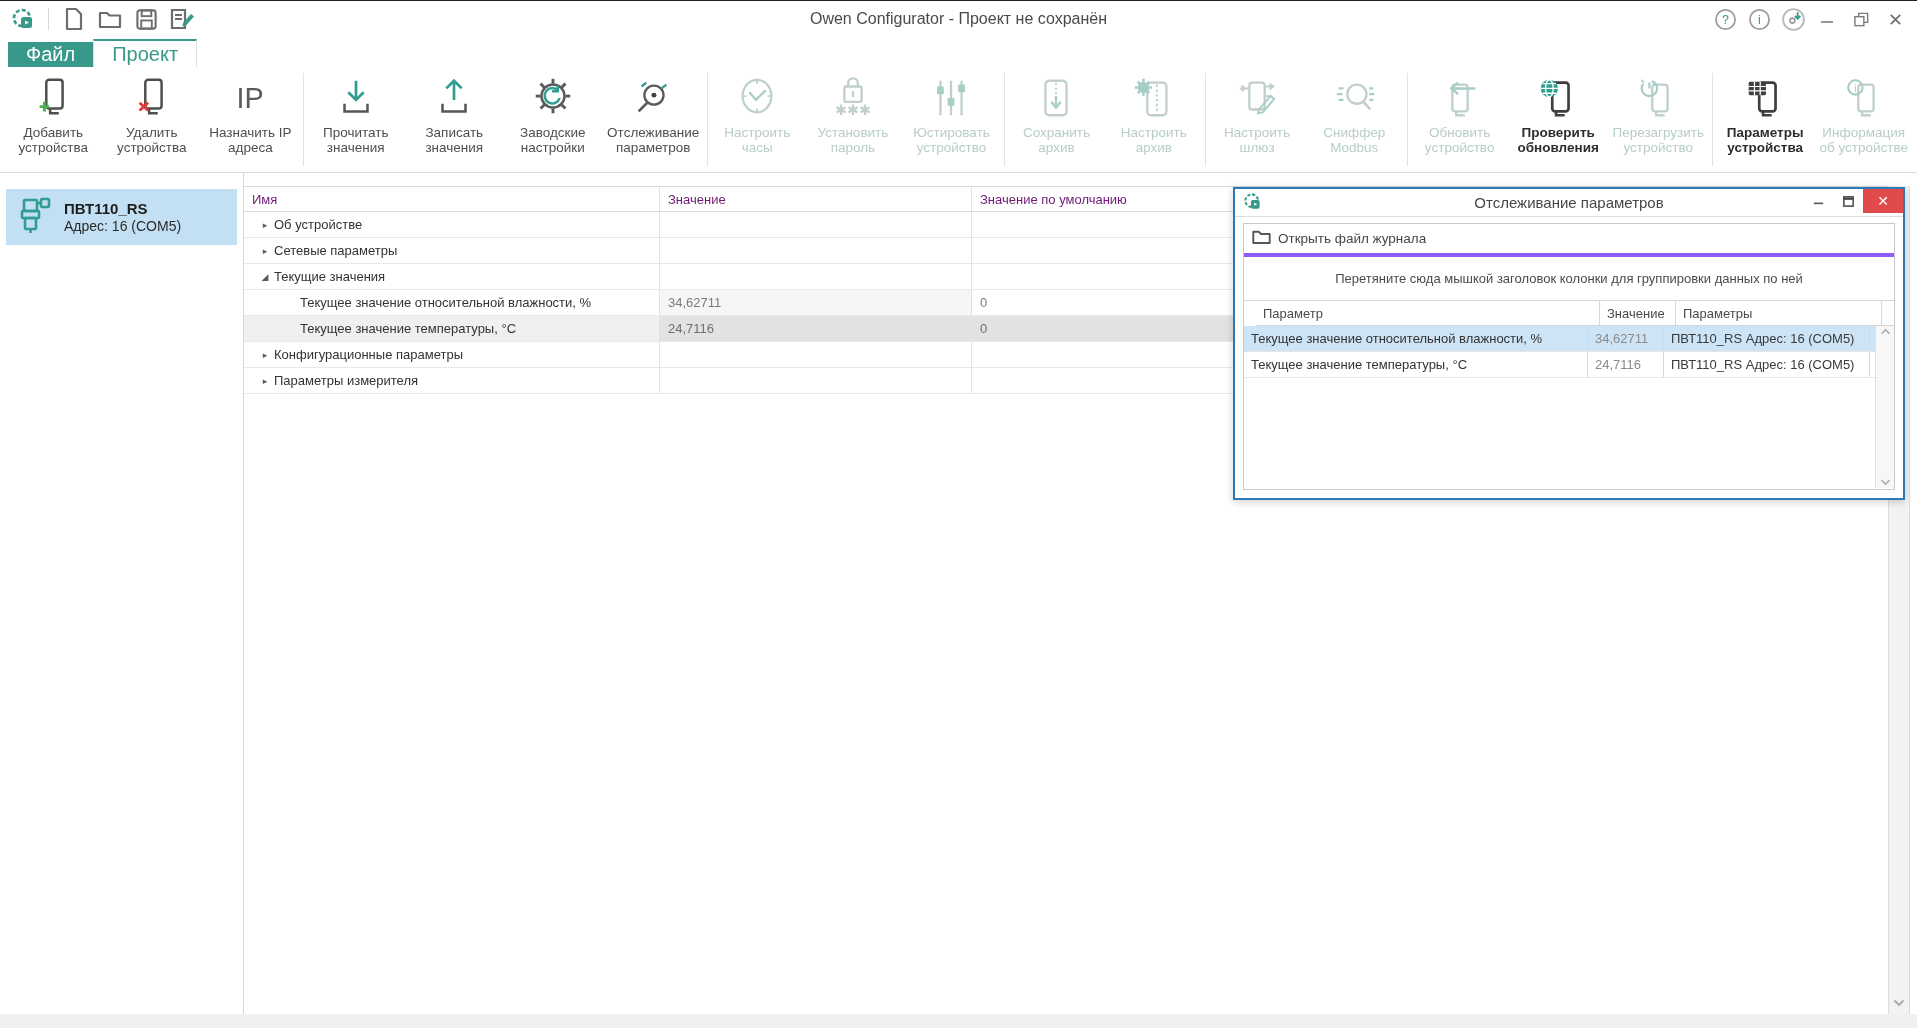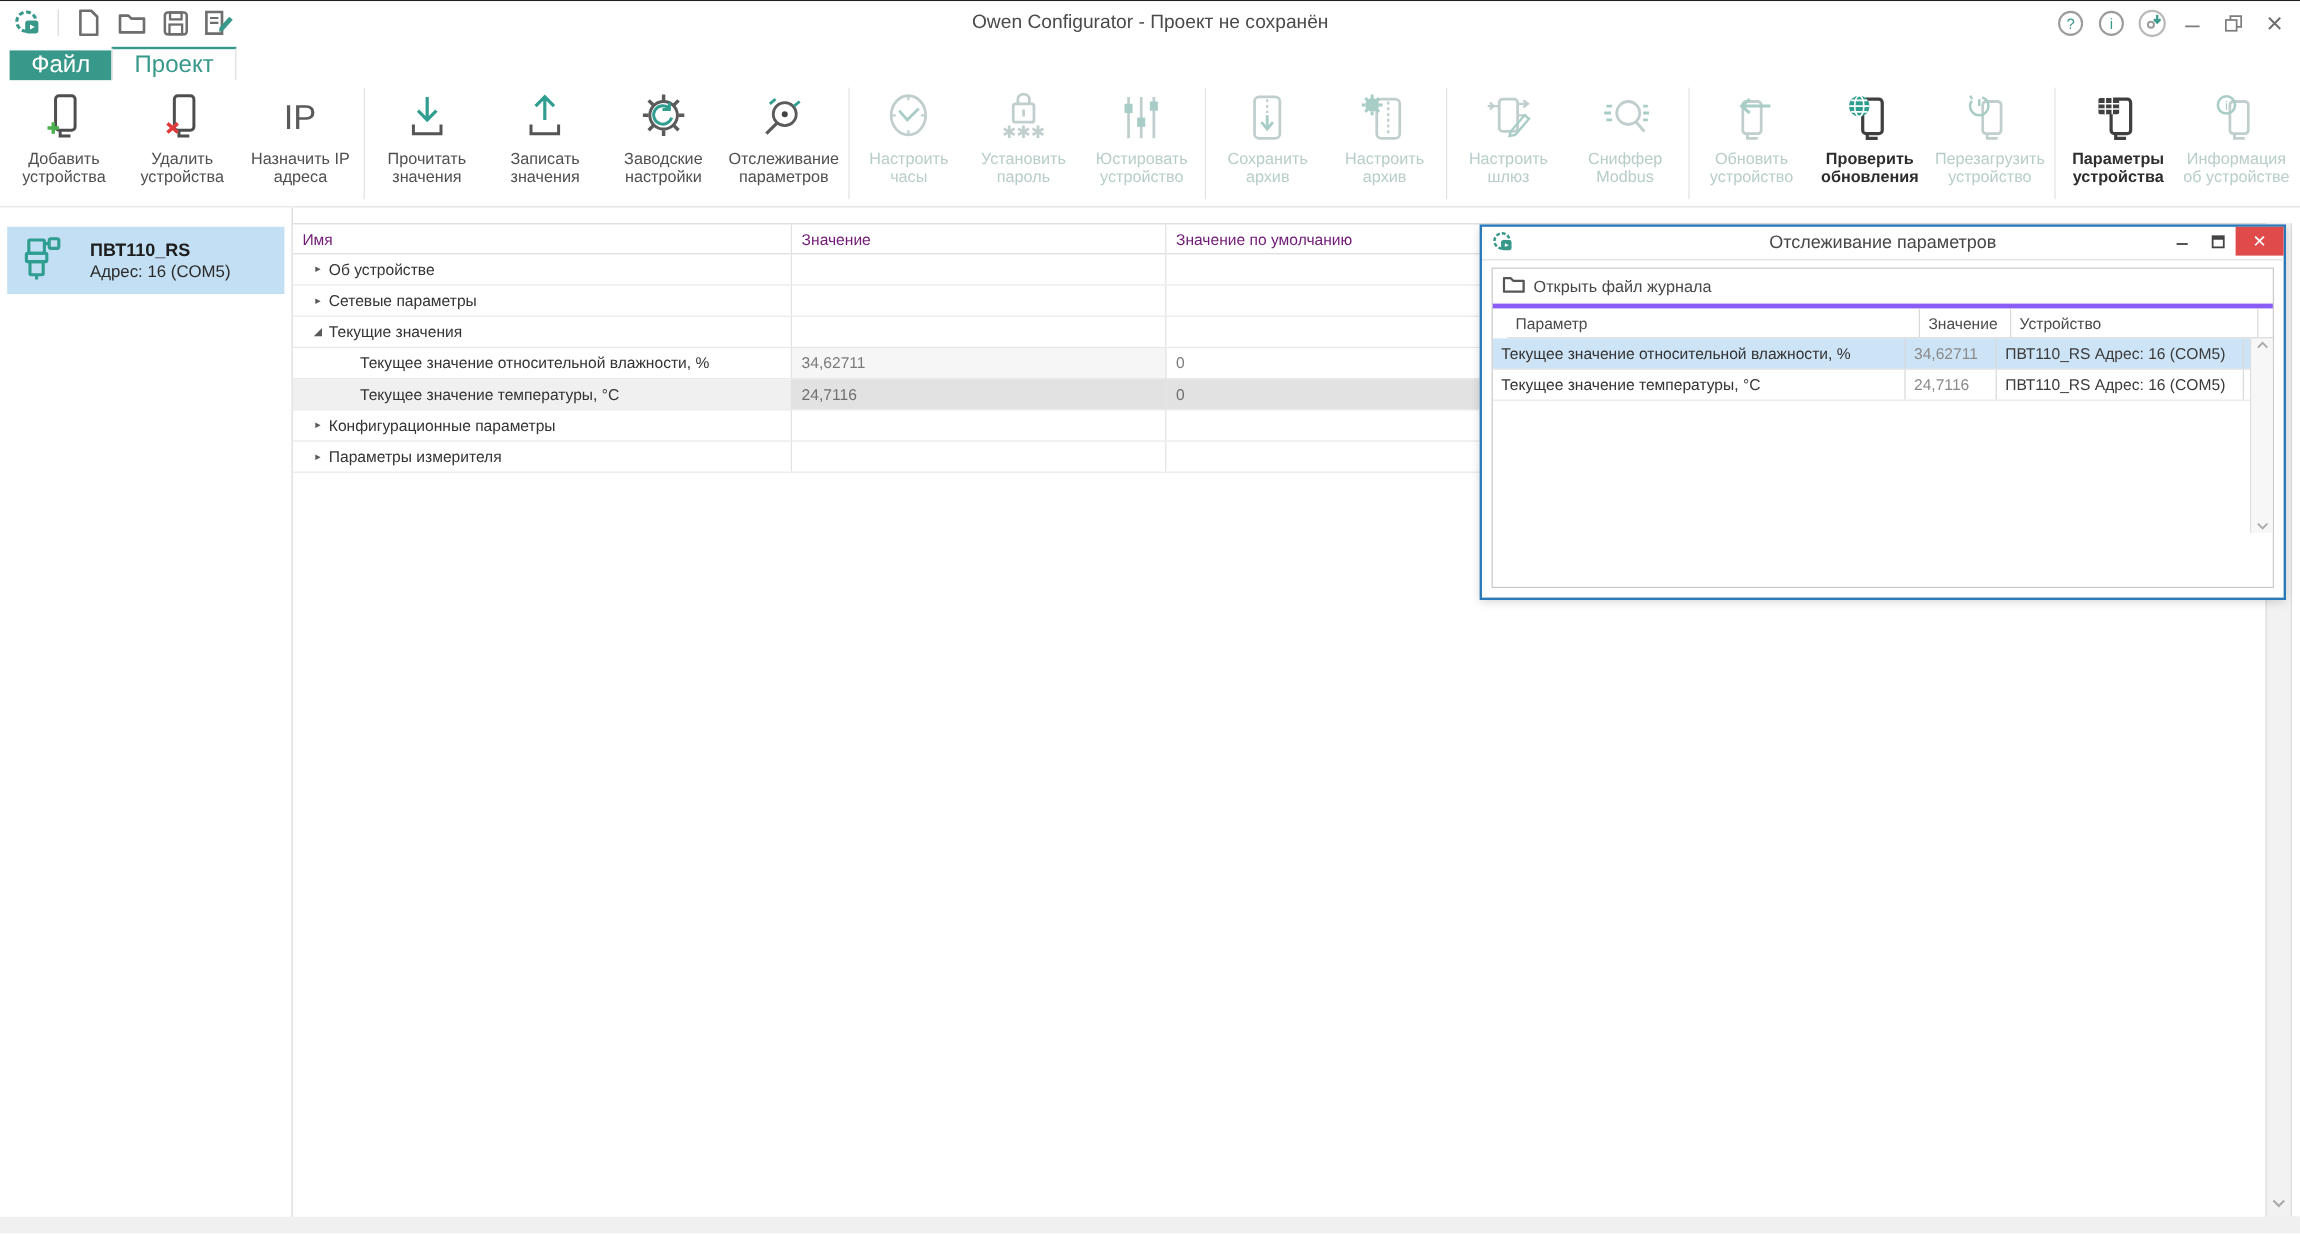--- a/index.html
+++ b/index.html
@@ -31,21 +31,21 @@
   .rbtn { display:flex; flex-direction:column; align-items:center; padding:2px 5px; cursor:pointer; }
   .rbtn .ric { width:50px; height:50px; display:flex; align-items:center; justify-content:center; }
   .rbtn .rlbl { max-width:108px; text-align:center; font-size:13.5px; line-height:1.12; color:#4f4f4f; margin-top:2px; }
   .rbtn.disabled { cursor:default; }
   .rbtn.disabled .rlbl { color:#b7cdc9; }
   .rbtn.emph .rlbl { color:#2d2d2d; font-weight:700; }
 
   
   .content { position:absolute; left:0; top:172px; width:100%; height:842px; background:#fff; border-bottom:1px solid #d0d0d0; }
   .sidebar { position:absolute; left:0; top:0; width:244px; height:100%; border-right:1px solid #d5d5d5; background:#fff; }
-  .device { margin:16px 6px 0 6px; height:56px; background:#c3dff3; display:flex; align-items:center; gap:21px; padding:0 8px; cursor:pointer; }
+  .device { margin:16px 6px 0 6px; height:56px; background:#c3dff3; display:flex; align-items:center; gap:10px; padding:0 8px; cursor:pointer; }
   .device .dname { font-size:15px; font-weight:700; color:#1d1d1d; }
   .device .daddr { font-size:14px; color:#2b2b2b; margin-top:1px; }
 
   
   .ptable { position:absolute; left:244px; top:13px; right:29px; bottom:0; background:#fff; border-top:1px solid #d9d9d9; }
   .phead { display:flex; height:25px; border-bottom:1px solid #dcdcdc; color:#701a75; }
   .pcell { padding:0 8px; display:flex; align-items:center; overflow:hidden; white-space:nowrap; }
   .c-name { width:416px; border-right:1px solid #e2e2e2; }
   .c-val  { width:312px; border-right:1px solid #e2e2e2; }
   .c-def  { flex:1; }
@@ -552,26 +552,27 @@
     <div class="twin-body">
       <div class="openlog">
         <span>
           <svg width="19" height="16" viewBox="0 0 22 18">
               <path d="M1.5 3 H8 L10.5 5.5 H20.5 V16 H1.5 Z" fill="none" stroke="#555" stroke-width="2.2" stroke-linejoin="round"></path>
             </svg>
         </span>
         <span>Открыть файл журнала</span>
       </div>
 
+      <div class="grouphint">Перетяните сюда мышкой заголовок колонки для группировки данных по ней</div>
 
       <div class="tgrid">
         <div class="thead">
           <div class="tcell t-param">Параметр</div>
           <div class="tcell t-val">Значение</div>
-          <div class="tcell t-dev">Устройство</div>
+          <div class="tcell t-dev">Параметры</div>
         </div>
         <div class="trow sel">
           <div class="tcell t-param">Текущее значение относительной влажности, %</div>
           <div class="tcell t-val">34,62711</div>
           <div class="tcell t-dev">ПВТ110_RS Адрес: 16 (COM5)</div>
         </div>
         <div class="trow">
           <div class="tcell t-param">Текущее значение температуры, °С</div>
           <div class="tcell t-val">24,7116</div>
           <div class="tcell t-dev">ПВТ110_RS Адрес: 16 (COM5)</div>

